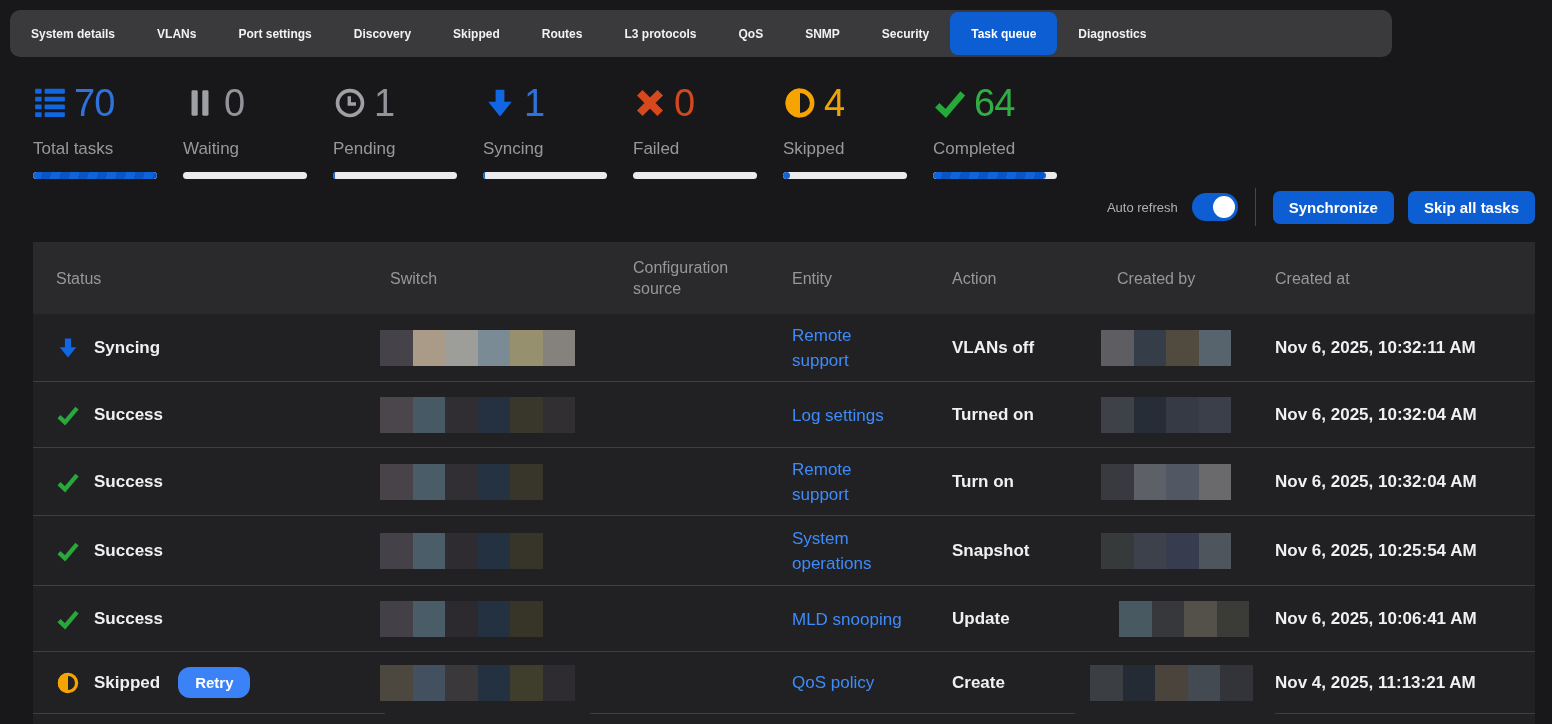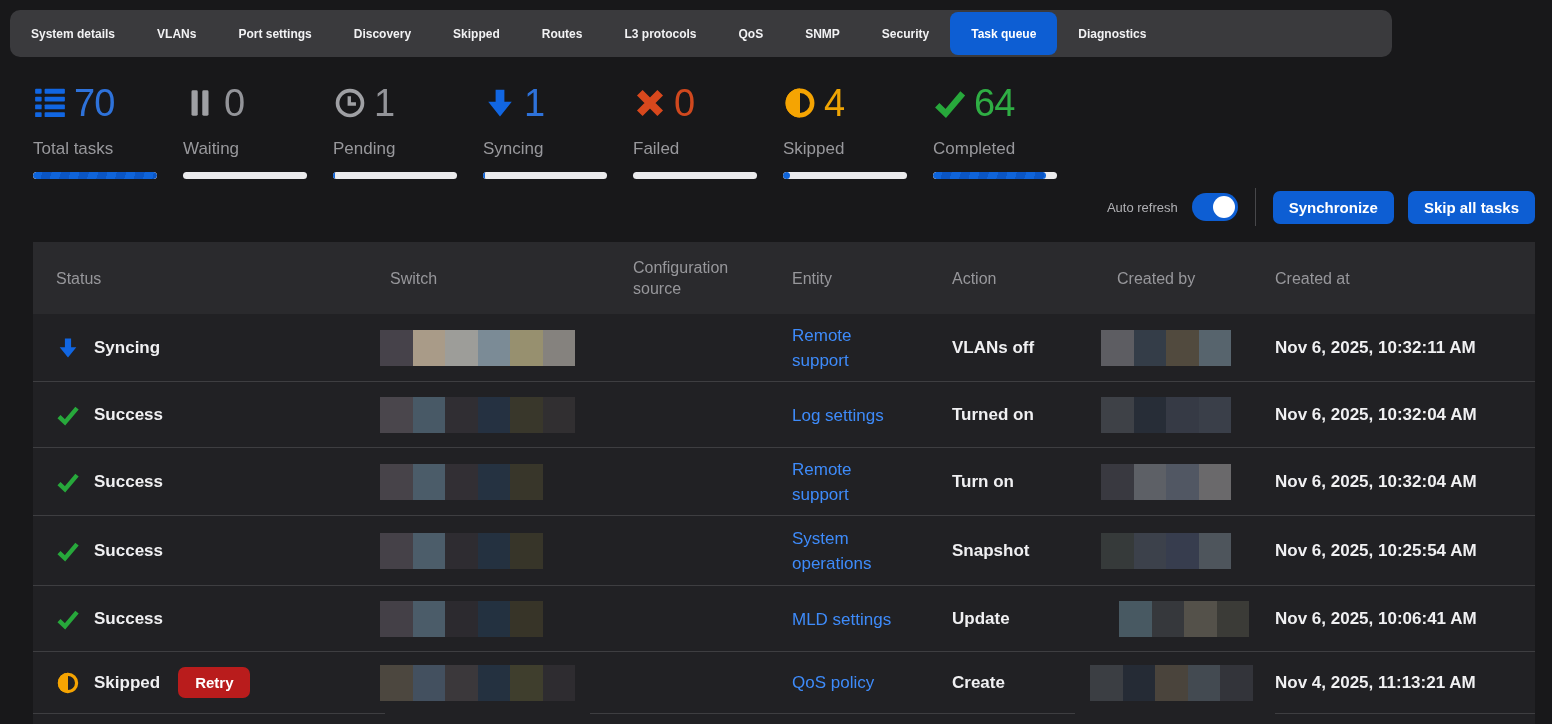--- a/index.html
+++ b/index.html
@@ -41,21 +41,21 @@
   .thead{height:72px;background:#2a2a2d;align-items:center;color:#97979b;font-size:16px;
          font-weight:400;line-height:21px;}
   .th{padding-left:16px;}
   .th:first-child{padding-left:23px;}
   .row{position:relative;align-items:center;background:#212124;}
   .row:not(:last-child)::after{content:"";position:absolute;left:0;right:0;bottom:0;height:1px;background:#3e3e41;}
   .cell{min-width:0;}
   .cell-status{display:flex;align-items:center;gap:14px;padding-left:23px;font-size:17px;
                font-weight:600;color:#f0f0f2;}
   .st-icon{width:24px;height:24px;display:flex;align-items:center;justify-content:center;}
-  .retry-btn{margin-left:4px;background:#b91c1c;border:none;border-radius:7px;color:#fff;
+  .retry-btn{margin-left:4px;background:#3b82f6;border:none;border-radius:12px;color:#fff;
              font-family:"Liberation Sans",sans-serif;font-size:15px;font-weight:700;
              padding:7px 17px;cursor:pointer;}
   .mosaic{display:flex;height:36px;margin-left:6px;width:max-content;}
   .mosaic.cb{margin-left:0;}
   .sq{width:32.5px;height:36px;display:block;}
   .cell-config{padding-left:16px;color:#f0f0f2;font-size:17px;}
   .cell-entity{padding-left:16px;}
   a.link{color:#3e8bfa;font-size:17px;line-height:25px;text-decoration:none;display:inline-block;
          max-width:112px;cursor:pointer;}
   .cell-action{padding-left:16px;color:#f0f0f2;font-size:17px;font-weight:600;}
@@ -353,21 +353,21 @@
           <div class="cell">
             <div class="mosaic">
               <span class="sq" style="background:#444047"></span>
               <span class="sq" style="background:#4b5c69"></span>
               <span class="sq" style="background:#2c2a2f"></span>
               <span class="sq" style="background:#233140"></span>
               <span class="sq" style="background:#373428"></span>
             </div>
           </div>
           <div class="cell cell-config"></div>
-          <div class="cell cell-entity"><a class="link">MLD settings</a></div>
+          <div class="cell cell-entity"><a class="link">MLD snooping</a></div>
           <div class="cell cell-action">Update</div>
           <div class="cell">
             <div class="mosaic cb" style="margin-left:18px">
               <span class="sq" style="background:#485962"></span>
               <span class="sq" style="background:#36383c"></span>
               <span class="sq" style="background:#54514a"></span>
               <span class="sq" style="background:#3b3b37"></span>
             </div>
           </div>
           <div class="cell cell-date">Nov 6, 2025, 10:06:41 AM</div>

